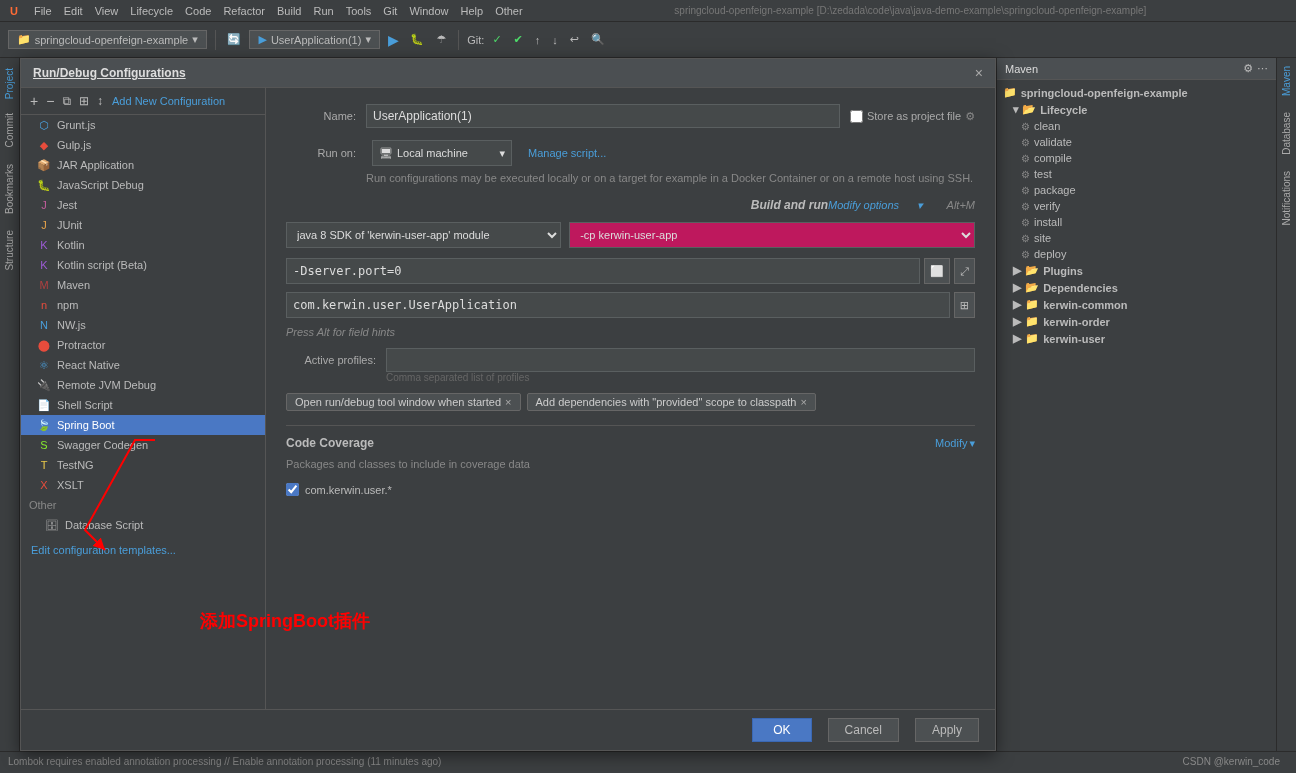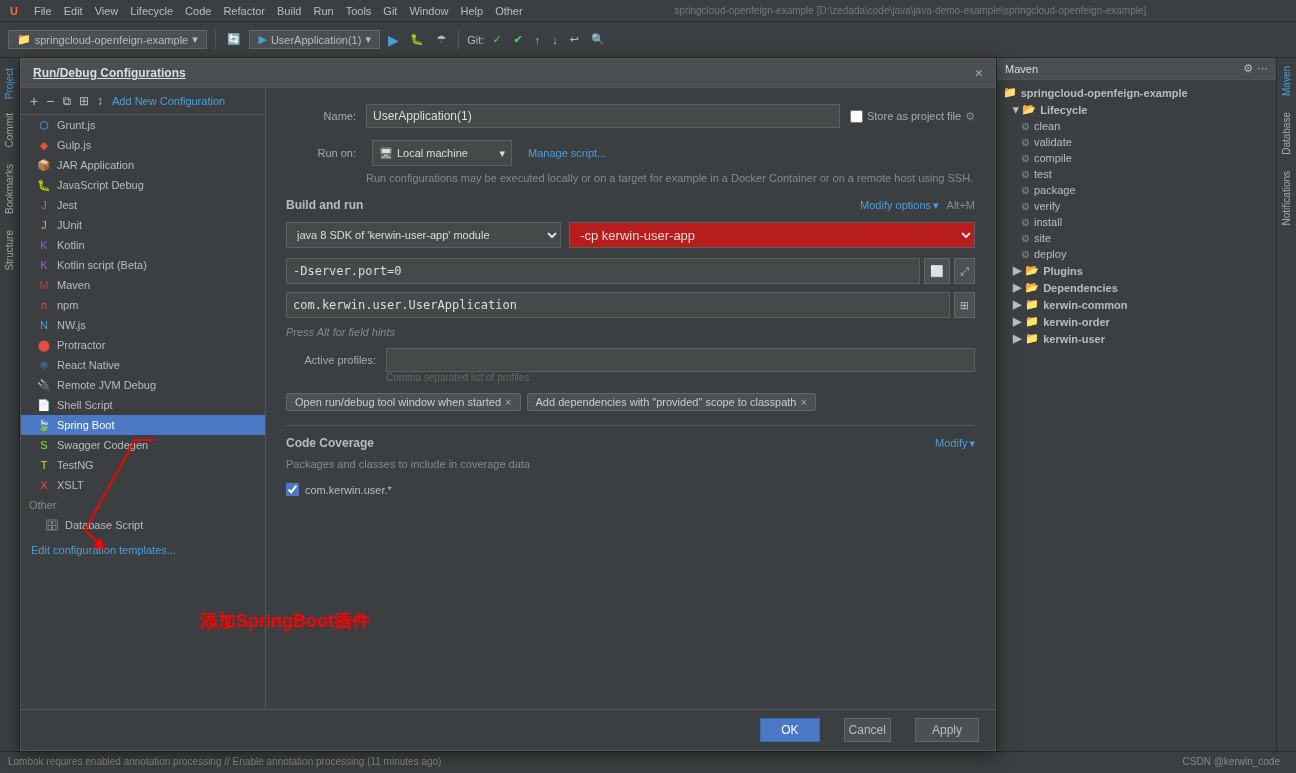--- a/index.html
+++ b/index.html
@@ -32,27 +32,27 @@
     .config-item { padding: 3px 12px 3px 16px; display: flex; align-items: center; gap: 6px; cursor: pointer; font-size: 11px; color: #bbb; }
     .config-item.selected { background: #4a78c4; color: #fff; }
     .config-item .icon { width: 14px; height: 14px; display: inline-flex; align-items: center; justify-content: center; font-size: 11px; flex-shrink: 0; }
 
     
     .config-panel { flex: 1; padding: 16px 20px; overflow-y: auto; background: #3c3f41; }
     .form-row { display: flex; align-items: center; margin-bottom: 12px; gap: 10px; }
     .form-label { width: 70px; text-align: right; font-size: 11px; color: #aaa; flex-shrink: 0; }
     .form-input { flex: 1; background: #45494a; border: 1px solid #5a5f60; color: #ddd; padding: 3px 6px; font-size: 12px; height: 24px; }
     .store-checkbox { display: flex; align-items: center; gap: 4px; font-size: 11px; color: #aaa; }
-    .section-header { display: flex; align-items: center; justify-content: space-between; margin-bottom: 10px; margin-top: 4px; }
+    .section-header { display: flex; align-items: center; justify-content: flex-end; margin-bottom: 10px; margin-top: 4px; font-style: italic; }
     .section-title { font-size: 12px; color: #bbb; font-weight: bold; }
-    .modify-options { color: #4a9eda; font-size: 11px; cursor: pointer; display: flex; align-items: center; gap: 2px; }
+    .modify-options { color: #4a9eda; font-size: 11px; cursor: pointer; display: flex; align-items: center; gap: 18px; }
 
     .sdk-row { display: flex; gap: 8px; margin-bottom: 10px; }
     .sdk-select { flex: 1; background: #45494a; border: 1px solid #5a5f60; color: #ddd; padding: 3px 6px; font-size: 11px; height: 26px; }
-    .sdk-select-wide { flex: 1.5; background: #b91c1c; border: 1px solid #5a5f60; color: #ddd; padding: 3px 6px; font-size: 13px; height: 26px; }
+    .sdk-select-wide { flex: 1.5; background: #be185d; border: 1px solid #5a5f60; color: #ddd; padding: 3px 6px; font-size: 11px; height: 26px; }
 
     .cmd-input-row { display: flex; align-items: center; margin-bottom: 8px; gap: 4px; }
     .cmd-input { flex: 1; background: #45494a; border: 1px solid #5a5f60; color: #ddd; padding: 3px 6px; font-size: 12px; height: 26px; font-family: monospace; }
     .cmd-btn { background: #4c5052; border: 1px solid #666; color: #bbb; padding: 2px 5px; font-size: 11px; cursor: pointer; height: 26px; }
 
     .main-class-row { display: flex; margin-bottom: 8px; gap: 4px; }
     .main-class-input { flex: 1; background: #45494a; border: 1px solid #5a5f60; color: #ddd; padding: 3px 6px; font-size: 12px; height: 26px; font-family: monospace; }
 
     .hint-text { font-size: 11px; color: #888; margin-bottom: 10px; font-style: italic; }
 
@@ -66,23 +66,23 @@
     .tag-close { cursor: pointer; color: #aaa; }
 
     .divider { height: 1px; background: #555; margin: 10px 0; }
 
     .section-header2 { display: flex; align-items: center; justify-content: space-between; margin-bottom: 8px; }
     .coverage-desc { font-size: 11px; color: #888; margin-bottom: 10px; }
     .coverage-check-row { display: flex; align-items: center; gap: 6px; font-size: 11px; color: #bbb; padding: 3px 0; }
     .coverage-check-row input[type="checkbox"] { accent-color: #4a78c4; }
 
     
-    .dialog-footer { background: #3c3f41; padding: 8px 16px; display: flex; justify-content: flex-end; gap: 24px; border-top: 1px solid #555; }
+    .dialog-footer { background: #3c3f41; padding: 8px 16px; display: flex; justify-content: flex-end; gap: 16px; border-top: 1px solid #555; }
     .btn-ok { background: #4a78c4; border: 1px solid #3a68b4; color: #fff; padding: 4px 20px; font-size: 12px; cursor: pointer; }
-    .btn-cancel { background: #4c5052; border: 1px solid #666; color: #bbb; padding: 4px 4px; font-size: 12px; cursor: pointer; }
+    .btn-cancel { background: #4c5052; border: 1px solid #666; color: #bbb; padding: 4px 16px; font-size: 12px; cursor: pointer; }
     .btn-apply { background: #4c5052; border: 1px solid #666; color: #bbb; padding: 4px 16px; font-size: 12px; cursor: pointer; }
     .btn-apply:disabled { opacity: 0.5; }
 
     
     .maven-panel { width: 280px; background: #3c3f41; border-left: 1px solid #2b2b2b; display: flex; flex-direction: column; }
     .maven-header { background: #4b4f52; padding: 4px 8px; font-size: 11px; color: #ddd; display: flex; align-items: center; justify-content: space-between; border-bottom: 1px solid #555; }
     .maven-tree { padding: 4px 0; overflow-y: auto; flex: 1; font-size: 11px; }
     .maven-folder { padding: 2px 6px; display: flex; align-items: center; gap: 4px; cursor: pointer; font-weight: bold; }
     .maven-sub { padding: 2px 6px 2px 24px; display: flex; align-items: center; gap: 4px; cursor: pointer; font-size: 11px; color: #bbb; }
     .gear-icon { font-size: 10px; color: #888; }

